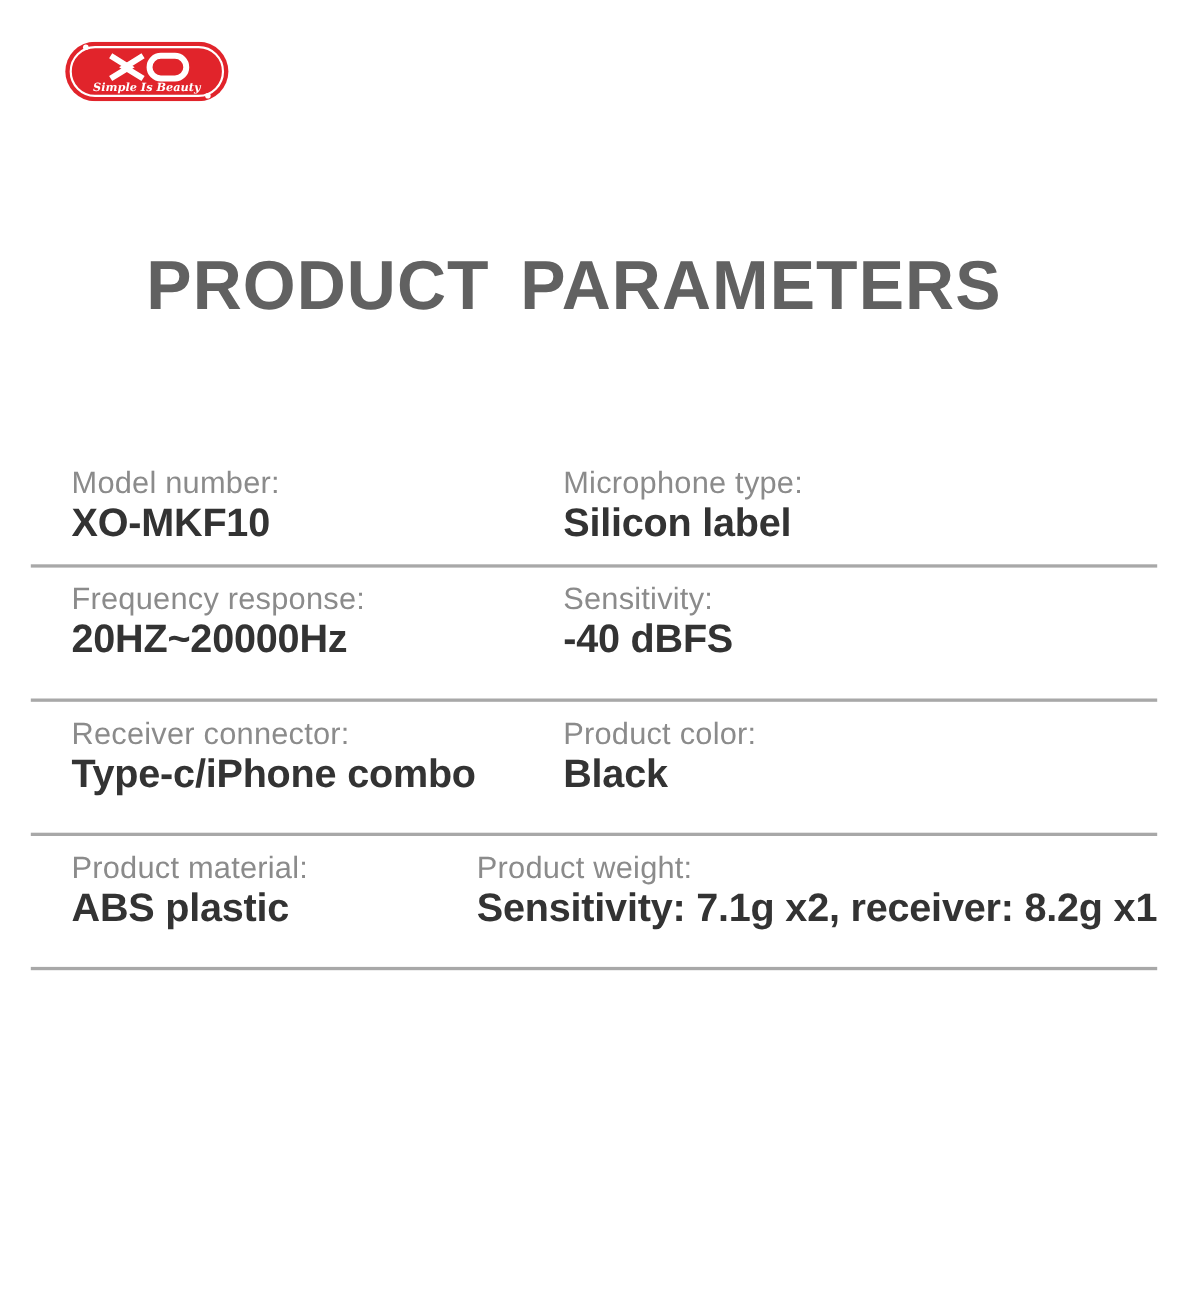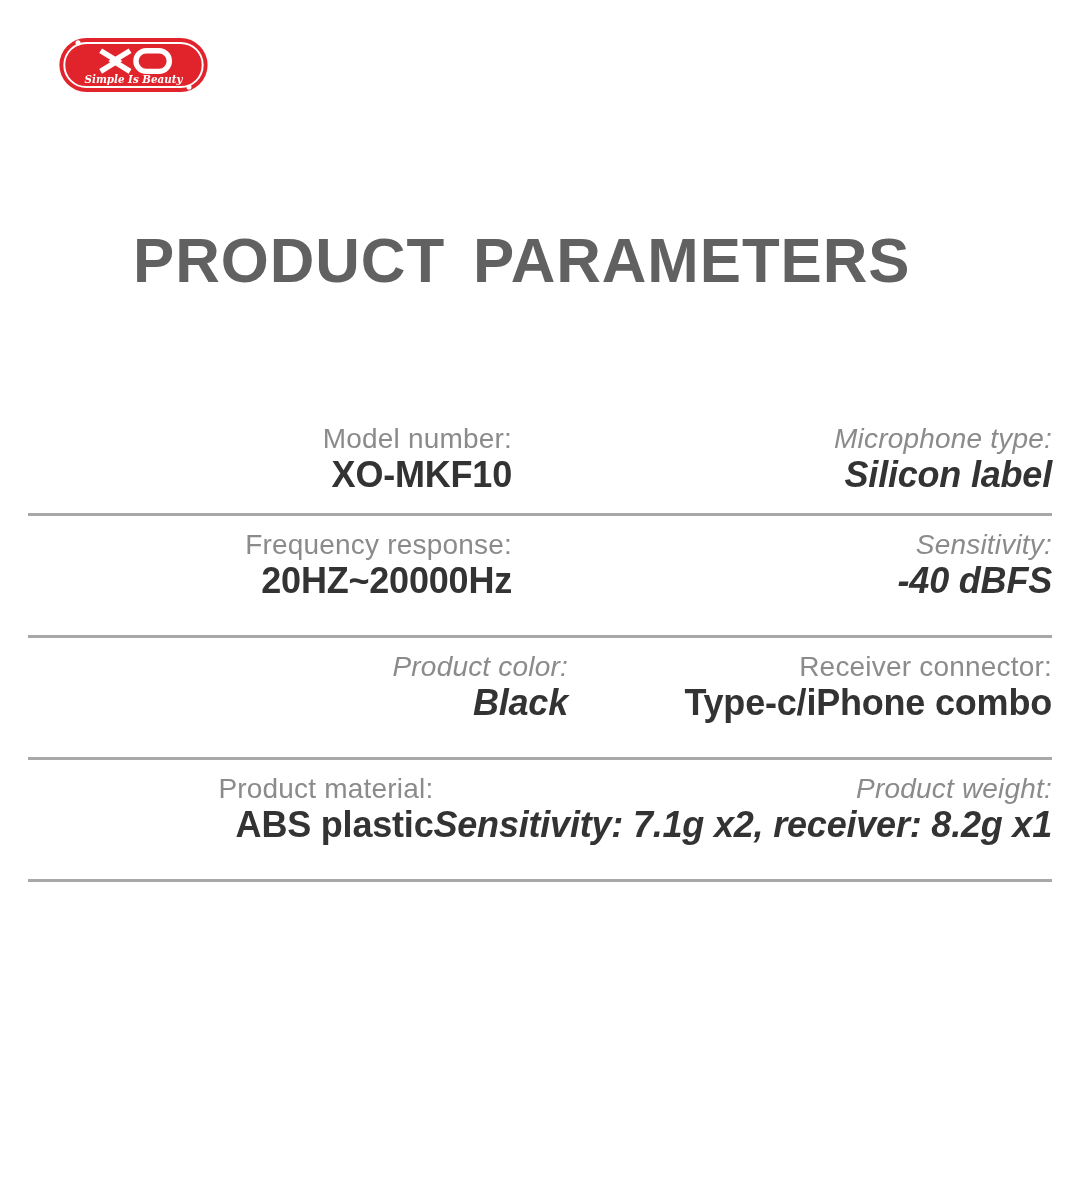--- a/index.html
+++ b/index.html
@@ -41,24 +41,24 @@
     left:28px;top:394px;
     width:1024px;
   }
   .spec-row{
     box-sizing:border-box;
     height:122px;
     padding-top:12px;
     border-bottom:3px solid var(--divider-color,#a8a8a8);
     display:flex;
   }
-  .spec-cell{display:flex;flex-direction:column;text-align:right;}
+  .spec-cell{display:flex;flex-direction:column;}
   .spec-cell.left{width:447px;padding-left:37px;box-sizing:content-box;}
   .spec-cell.right{flex:1;padding-left:0;margin-left:0;}
-  .spec-cell.right{transform:translateX(0);font-style:italic;}
+  .spec-cell.right{transform:translateX(0);}
   .spec-row .spec-cell.right{margin-left:0;}
   .spec-cell .spec-label{
     font-size:28px;
     line-height:34px;
     color:var(--label-color,#8b8b8b);
     letter-spacing:0.2px;
     white-space:nowrap;
   }
   .spec-cell .spec-value{
     margin-top:2px;
@@ -111,27 +111,27 @@
       <span class="spec-value">20HZ~20000Hz</span>
     </div>
     <div class="spec-cell right">
       <span class="spec-label">Sensitivity:</span>
       <span class="spec-value">-40 dBFS</span>
     </div>
   </div>
 
 
   <div class="spec-row">
+    <div class="spec-cell left">
+      <span class="spec-label">Receiver connector:</span>
+      <span class="spec-value">Type-c/iPhone combo</span>
+    </div>
     <div class="spec-cell right">
       <span class="spec-label">Product color:</span>
       <span class="spec-value">Black</span>
-    </div>
-    <div class="spec-cell left">
-      <span class="spec-label">Receiver connector:</span>
-      <span class="spec-value">Type-c/iPhone combo</span>
     </div>
   </div>
 
   <div class="spec-row">
     <div class="spec-cell left">
       <span class="spec-label">Product material:</span>
       <span class="spec-value">ABS plastic</span>
     </div>
     <div class="spec-cell right">
       <span class="spec-label">Product weight:</span>

